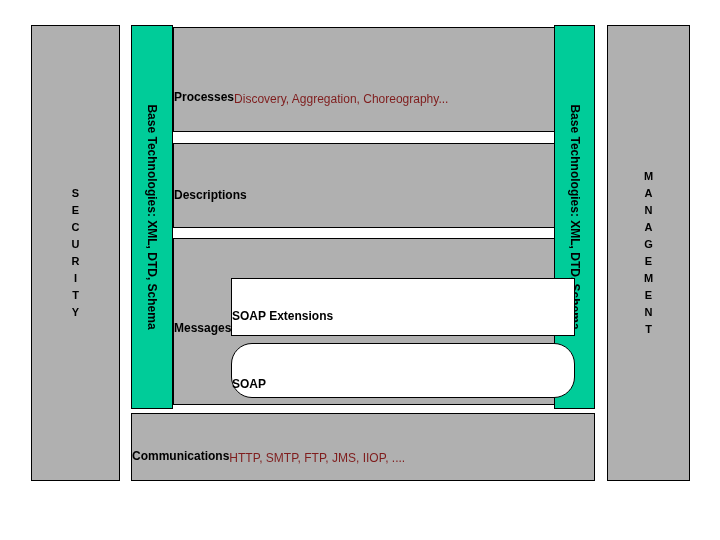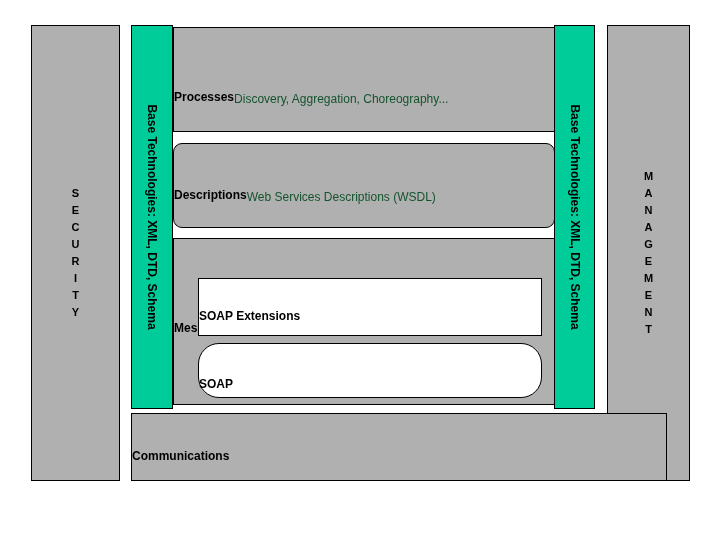--- a/index.html
+++ b/index.html
@@ -24,20 +24,21 @@
     position: absolute;
     box-sizing: border-box;
     border: 1px solid #000000;
     background: #b0b0b0;
   }
   .box.green {
     background: #00cc99;
   }
   .box.white {
     background: #ffffff;
+    margin-left: 33px;
   }
 
   
   .vcol {
     display: flex;
     align-items: center;
     justify-content: center;
   }
   .vstack {
     display: flex;
@@ -77,29 +78,29 @@
   }
   .layer .title {
     font-size: 12px;
     font-weight: bold;
     color: #000000;
     line-height: 1.15;
   }
   .layer .subtitle {
     font-size: 12px;
     font-weight: normal;
-    color: #14532d;
+    color: #7f1d1d;
     line-height: 1.25;
     margin-top: 3px;
   }
 
   
   #processes-box { padding-top: 36px; }
   
-  #descriptions-box { padding-top: 20px; border-radius: 9px; }
+  #descriptions-box { padding-top: 20px; }
   
   #messages-box { padding-top: 15px; }
   
   #communications-box { padding-top: 20px; }
 
   
   #soap-ext-box { padding-top: 20px; }
   #soap-box { padding-top: 28px; border-radius: 21px; }
 </style>
 </head>
@@ -143,32 +144,32 @@
     </div>
   </div>
 
   <div class="box layer" id="processes-box" style="left:173px; top:27px; width:382px; height:105px;">
     <div class="title">Processes</div>
     <div class="subtitle">Discovery, Aggregation, Choreography...</div>
   </div>
 
   <div class="box layer" id="descriptions-box" style="left:173px; top:143px; width:382px; height:85px;">
     <div class="title">Descriptions</div>
-    <div class="subtitle">Web Services Descriptions (WSDL)</div>
   </div>
 
   <div class="box layer" id="messages-box" style="left:173px; top:238px; width:382px; height:167px;">
     <div class="title">Messages</div>
 
     <div class="box white layer" id="soap-ext-box" style="left:24px; top:39px; width:344px; height:58px;">
       <div class="title">SOAP Extensions</div>
     </div>
 
     <div class="box white layer" id="soap-box" style="left:24px; top:104px; width:344px; height:55px;">
       <div class="title">SOAP</div>
     </div>
   </div>
 
-  <div class="box layer" id="communications-box" style="left:131px; top:413px; width:536px; height:68px;">
+  <div class="box layer" id="communications-box" style="left:131px; top:413px; width:464px; height:68px;">
     <div class="title">Communications</div>
+    <div class="subtitle">HTTP, SMTP, FTP, JMS, IIOP, ....</div>
   </div>
 
 </div>
 
 </body></html>

